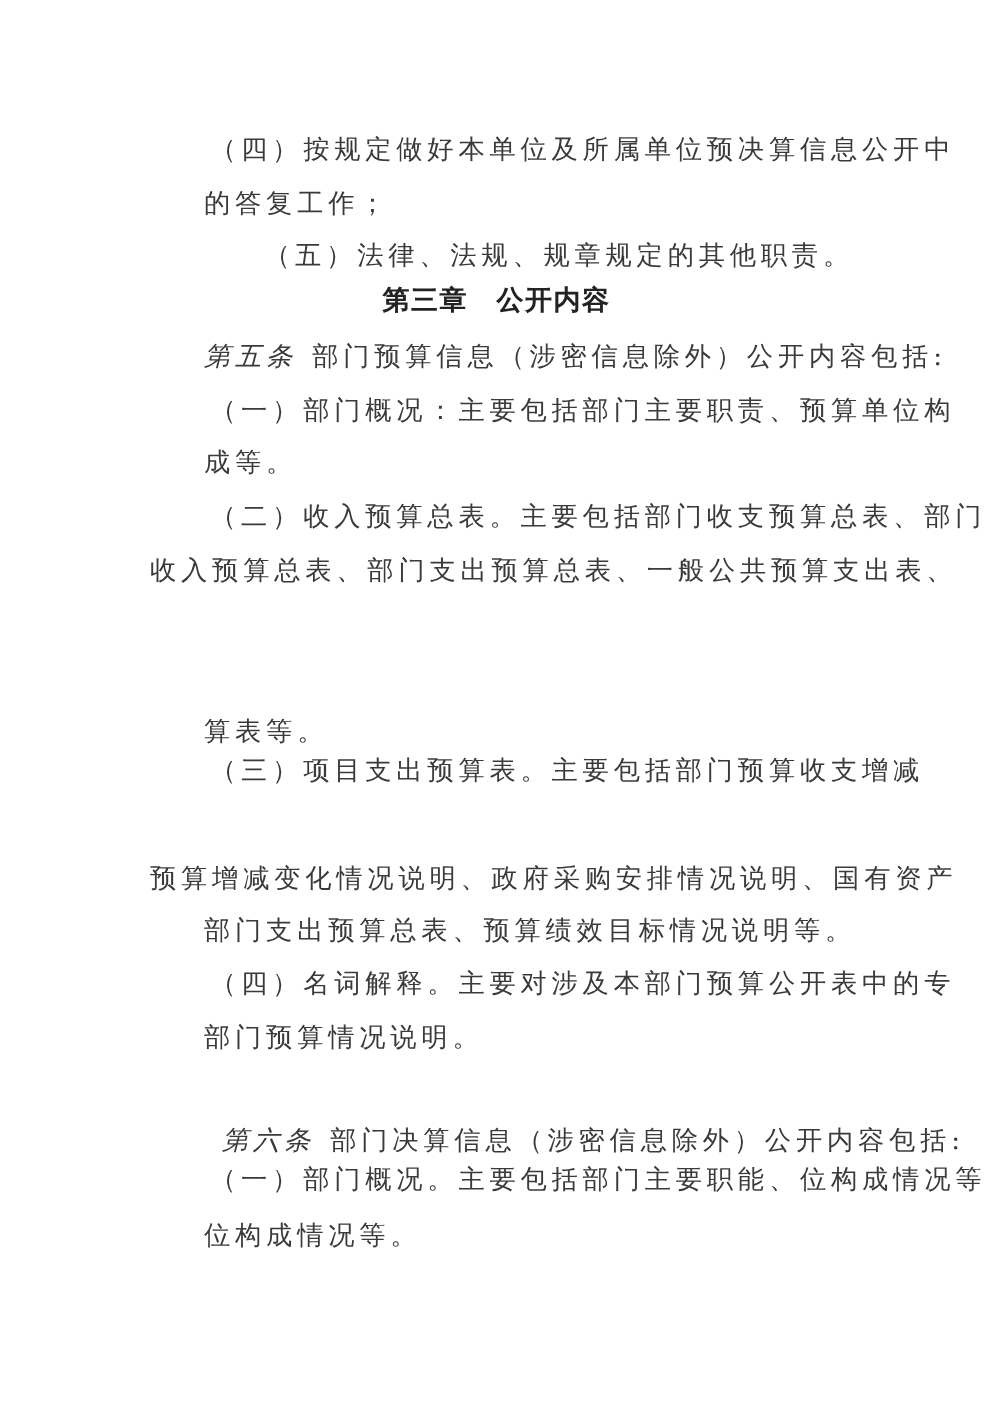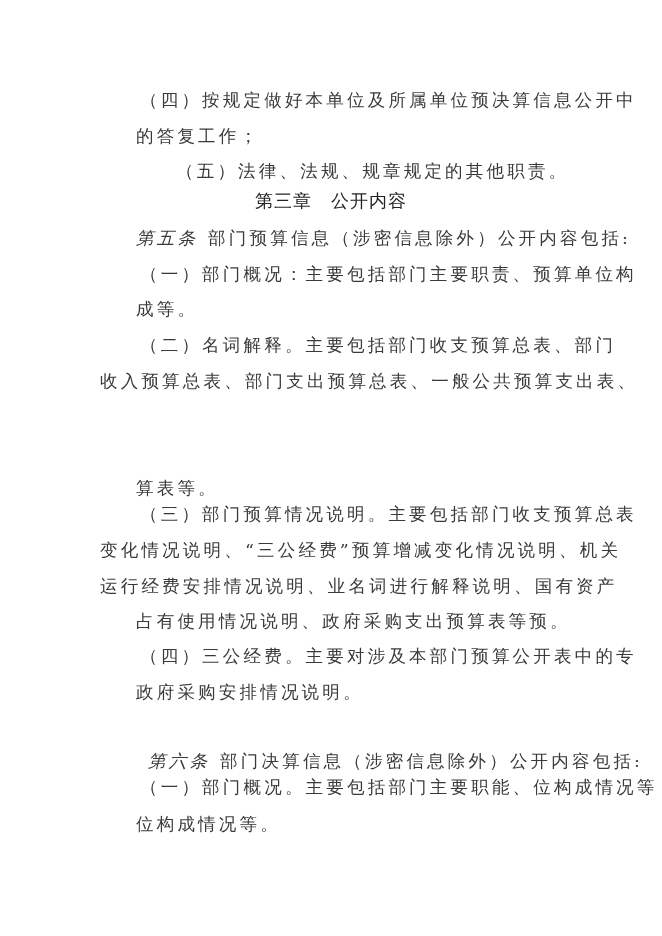--- a/index.html
+++ b/index.html
@@ -40,20 +40,21 @@
       position: absolute;
       left: 0;
       width: 662px;
       text-align: center;
       font-family: "DejaVu Sans", "Liberation Sans", sans-serif;
       font-size: 18px;
       line-height: 24px;
       color: #222222;
       letter-spacing: 1px;
       word-spacing: 8px;
+      font-weight: bold;
     }
     .article-label { margin-right: 10px; font-style: italic; }
   </style>
 </head>
 <body>
 
 <div class="page">
 
   <div class="line indent" style="top:88px">（四）按规定做好本单位及所属单位预决算信息公开中</div>
   <div class="line short" style="top:124px">的答复工作；</div>
@@ -64,31 +65,30 @@
     <span>第三章</span> <span>公开内容</span>
   </div>
 
   <div class="line" style="top:226px; left:136px; width:424px;">
     <span class="article-label">第五条</span><span>部门预算信息（涉密信息除外）公开内容包括:</span>
   </div>
 
   <div class="line indent" style="top:262px">（一）部门概况：主要包括部门主要职责、预算单位构</div>
   <div class="line short" style="top:297px">成等。</div>
 
-  <div class="line indent" style="top:333px">（二）名词解释。主要包括部门收支预算总表、部门</div>
+  <div class="line indent" style="top:333px">（二）收入预算总表。主要包括部门收支预算总表、部门</div>
   <div class="line" style="top:369px">收入预算总表、部门支出预算总表、一般公共预算支出表、</div>
   <div class="line short" style="top:476px">算表等。</div>
 
-  <div class="line indent" style="top:502px">（三）部门预算情况说明。主要包括部门收支预算总表</div>
-  <div class="line" style="top:538px">变化情况说明、“三公经费”预算增减变化情况说明、机关</div>
-  <div class="line" style="top:574px">运行经费安排情况说明、业名词进行解释说明、国有资产</div>
-  <div class="line short" style="top:609px">占有使用情况说明、政府采购支出预算表等预。</div>
+  <div class="line indent" style="top:502px">（三）项目支出预算表。主要包括部门预算收支增减</div>
+  <div class="line" style="top:574px">预算增减变化情况说明、政府采购安排情况说明、国有资产</div>
+  <div class="line short" style="top:609px">部门支出预算总表、预算绩效目标情况说明等。</div>
 
-  <div class="line indent" style="top:644px">（四）三公经费。主要对涉及本部门预算公开表中的专</div>
-  <div class="line short" style="top:680px">政府采购安排情况说明。</div>
+  <div class="line indent" style="top:644px">（四）名词解释。主要对涉及本部门预算公开表中的专</div>
+  <div class="line short" style="top:680px">部门预算情况说明。</div>
 
   <div class="line" style="top:749px; left:148px; width:412px;">
     <span class="article-label">第六条</span><span>部门决算信息（涉密信息除外）公开内容包括:</span>
   </div>
 
   <div class="line indent" style="top:775px">（一）部门概况。主要包括部门主要职能、位构成情况等</div>
   <div class="line short" style="top:812px">位构成情况等。</div>
 
 </div>
 

